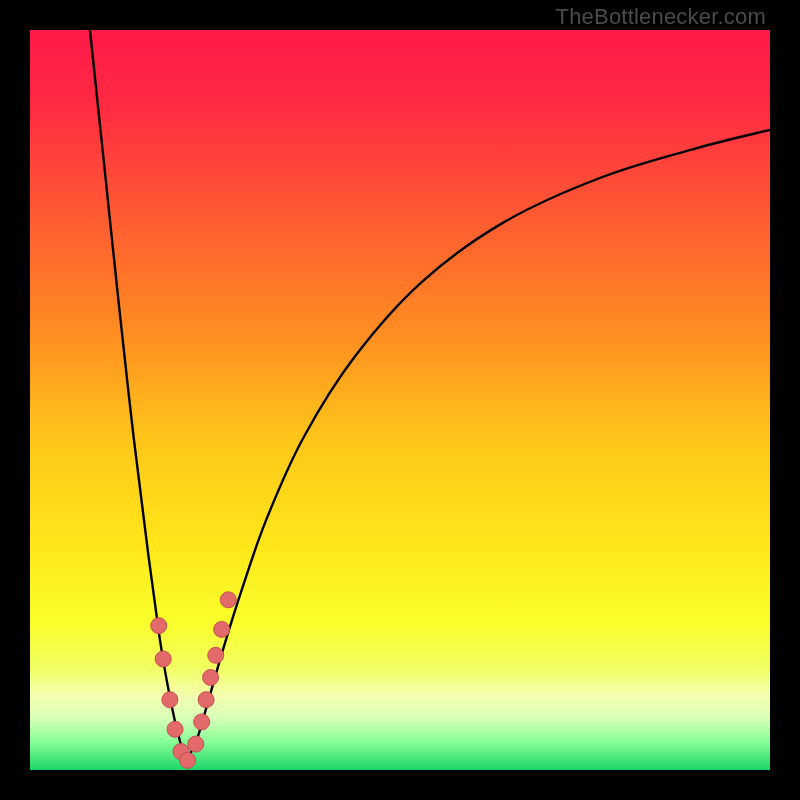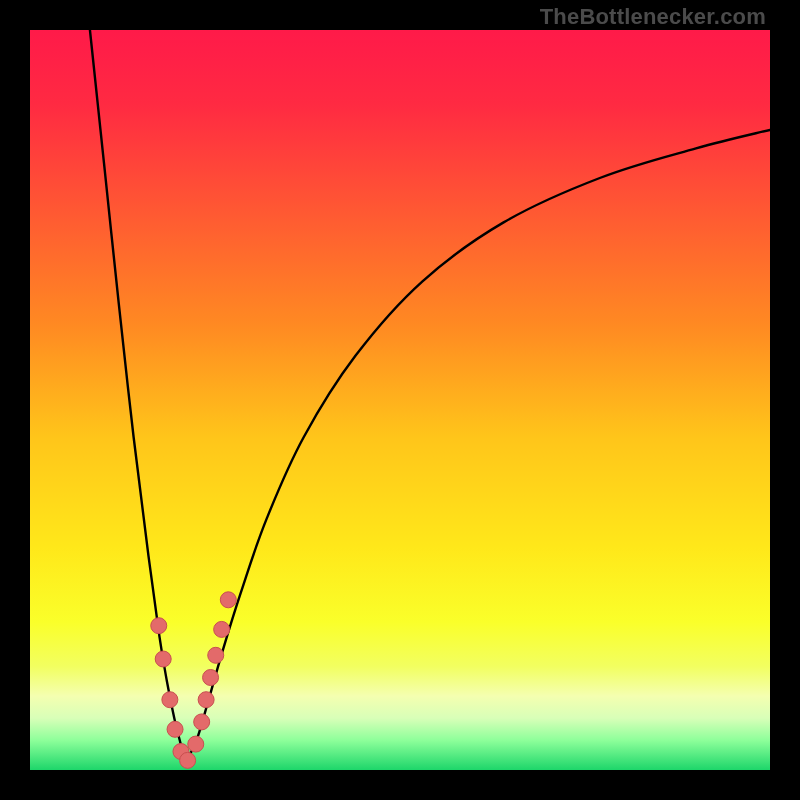--- a/index.html
+++ b/index.html
@@ -33,21 +33,21 @@
     position: absolute;
     inset: 0;
   }
   .watermark {
     position: absolute;
     top: 4px;
     right: 34px;
     color: #4b4b4b;
     font-size: 22px;
     letter-spacing: 0.2px;
-    font-weight: 700;
+    font-weight: 400;
     user-select: none;
   }
 </style>
 </head>
 <body>
 
 <div class="frame">
 
   <div class="plot-area">
 

